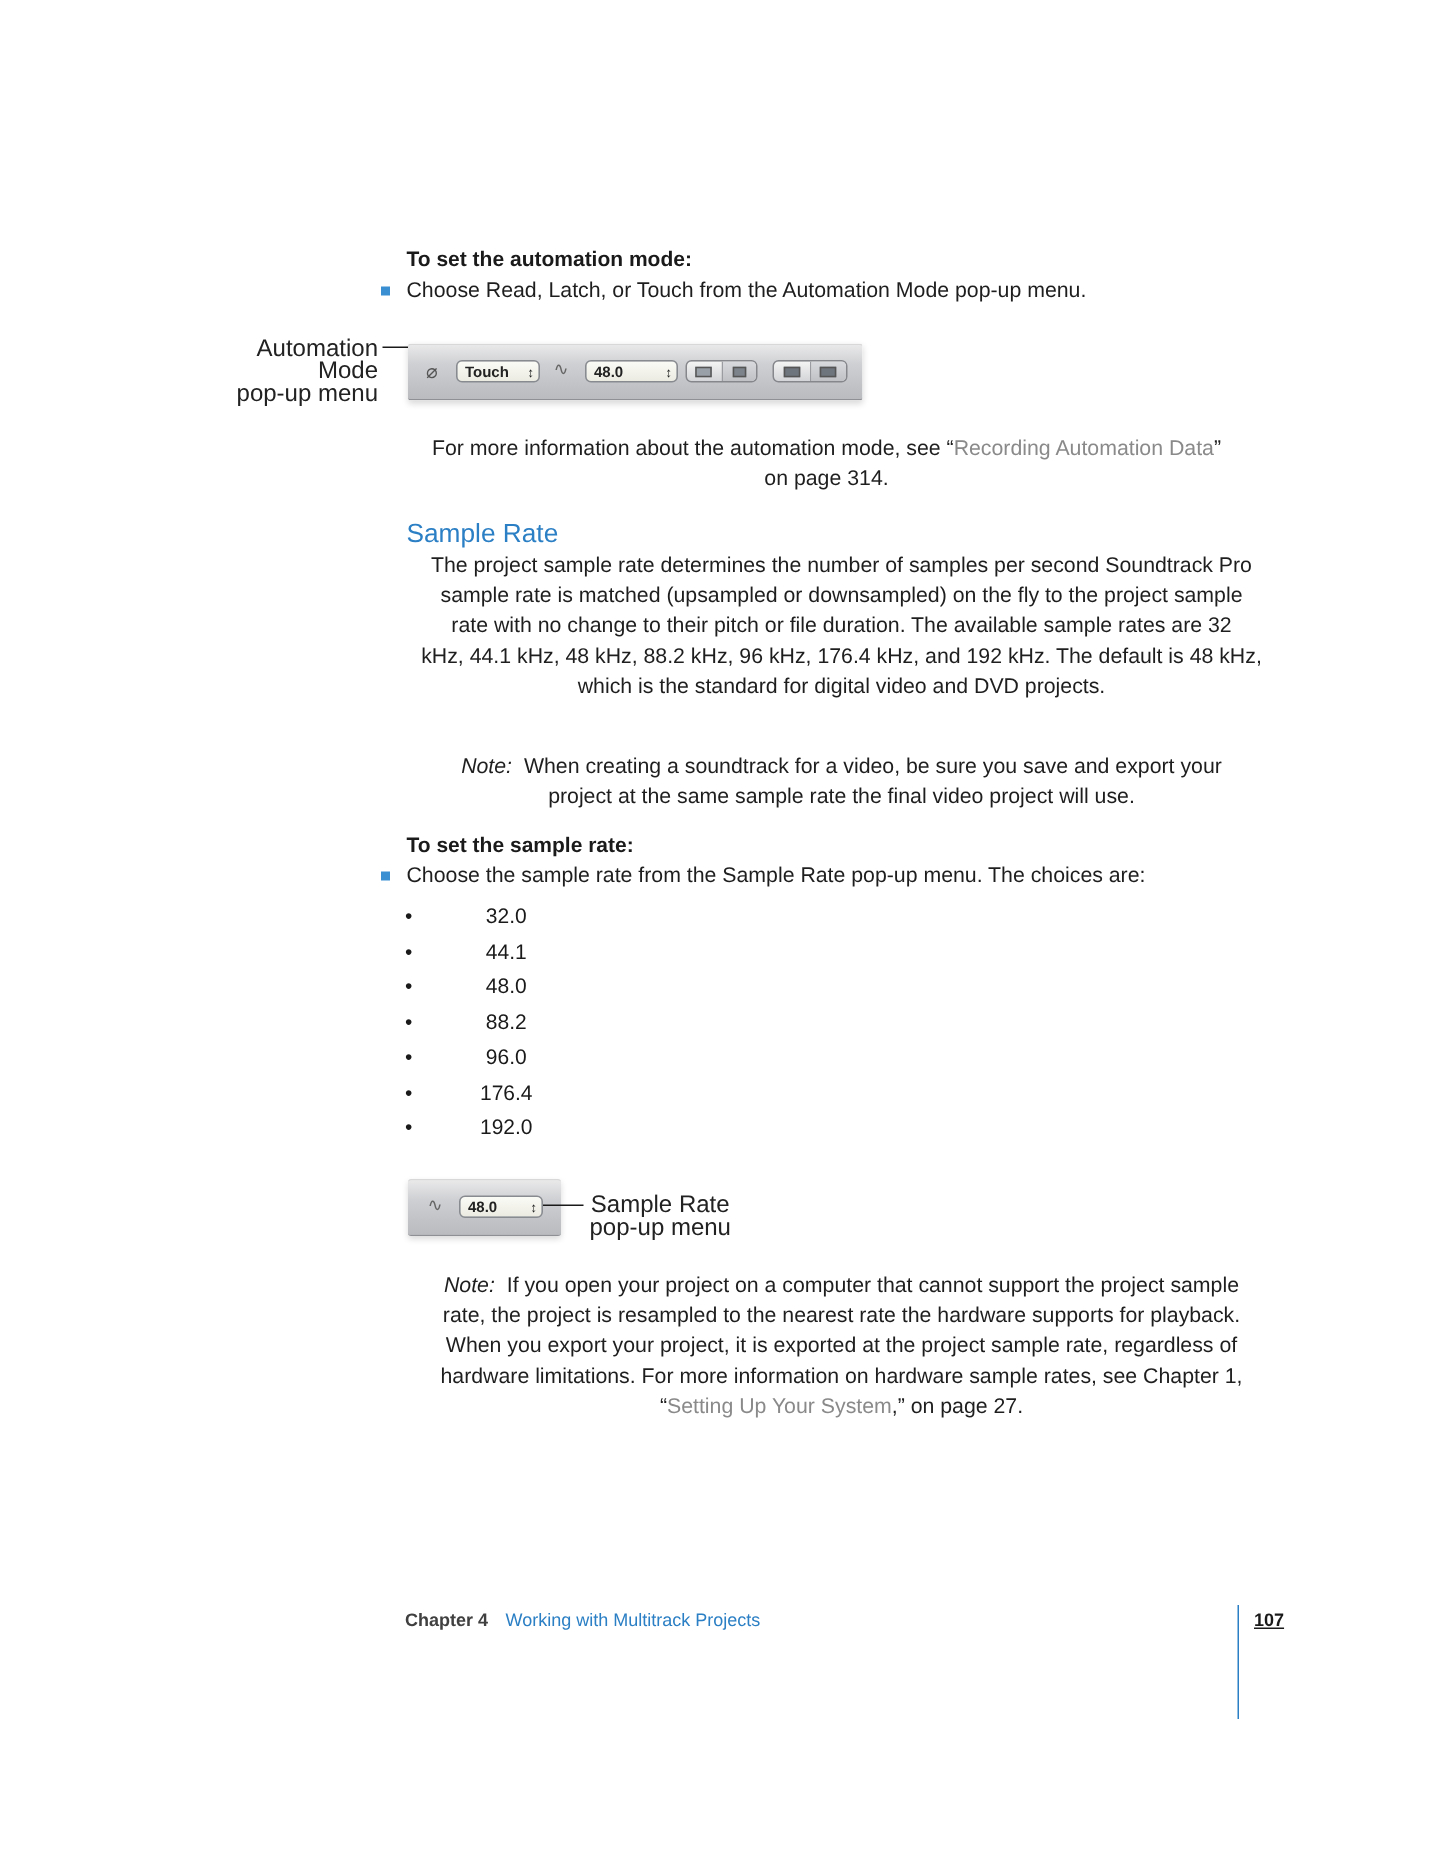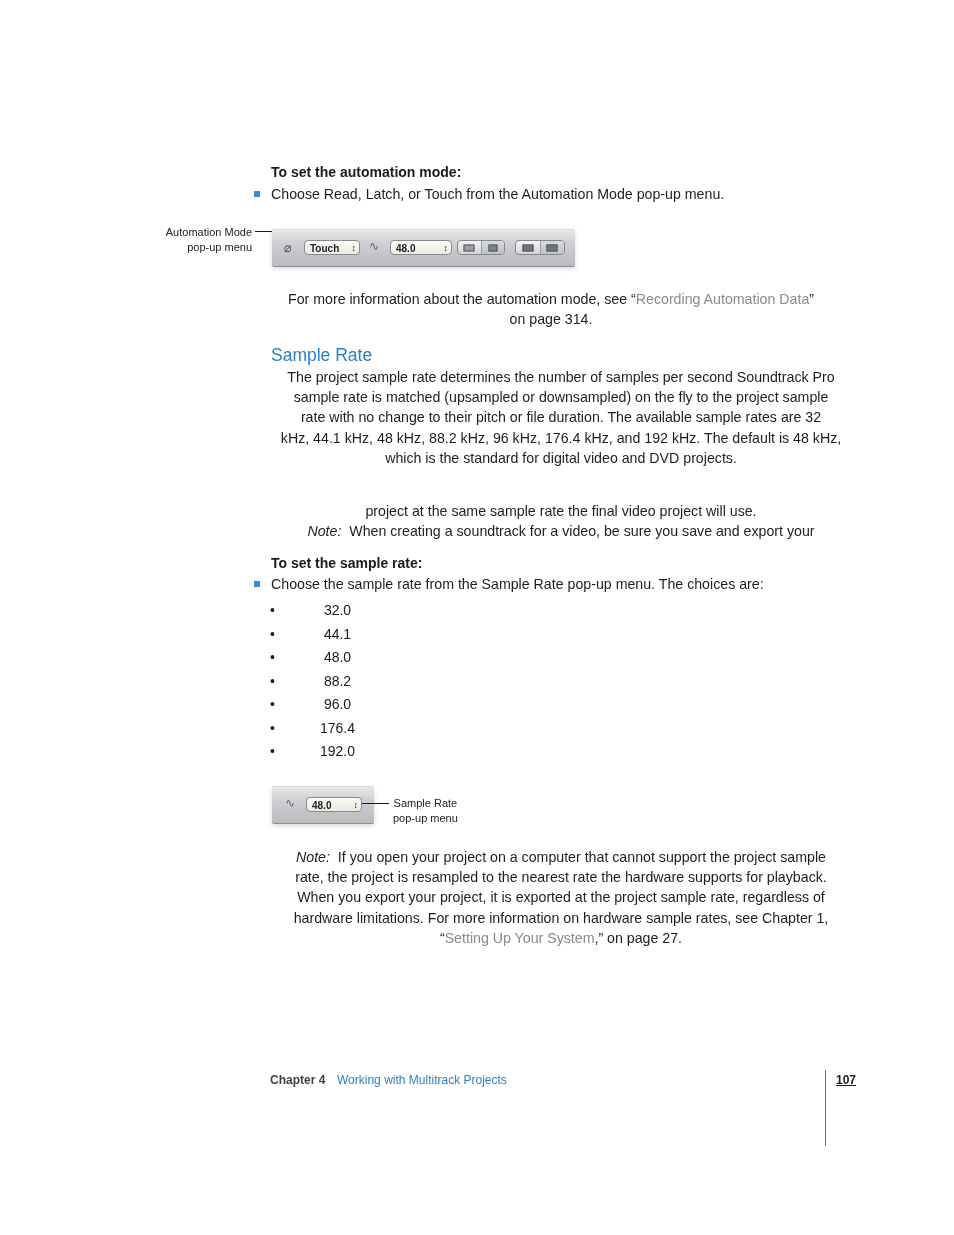--- a/index.html
+++ b/index.html
@@ -13,21 +13,21 @@
     .bold { font-weight: bold; font-size: 14px; }
     .link { color: #8a8a8a; }
     .blue { color: #2b7fc4; }
     .bullet-sq {
       position: absolute; width: 6px; height: 6px; background: #3a8fd3;
     }
     .h2 { font-size: 17.5px; color: #2b7fc4; font-weight: normal; }
     .note-label { font-style: italic; }
     .list-item { font-size: 14px; line-height: 20px; }
     .list-item .dot { position: absolute; left: 0; top: 0; }
-    .callout { font-size: 11px; line-height: 15px; color: #222; }
+    .callout { font-size: 16px; line-height: 15px; color: #222; }
     .leader { position: absolute; background: #1a1a1a; }
 
     
     .toolbar {
       position: absolute;
       background: linear-gradient(#e9e9ea 0%, #cfd0d3 35%, #c2c4c8 70%, #b9bbbf 100%);
       border-top: 1px solid #d8d8d8;
       border-bottom: 1px solid #8e9095;
       box-shadow: 0 2px 4px rgba(0,0,0,0.15);
       border-radius: 2px;
@@ -110,22 +110,22 @@
 
 <div class="abs body-text" style="left:271px; top:367px; width:580px;">
   <div>The project sample rate determines the number of samples per second Soundtrack Pro</div>
   <div>sample rate is matched (upsampled or downsampled) on the fly to the project sample</div>
   <div>rate with no change to their pitch or file duration. The available sample rates are 32</div>
   <div>kHz, 44.1 kHz, 48 kHz, 88.2 kHz, 96 kHz, 176.4 kHz, and 192 kHz. The default is 48 kHz,</div>
   <div>which is the standard for digital video and DVD projects.</div>
 </div>
 
 <div class="abs body-text" style="left:271px; top:501px; width:580px;">
+  <div><span class="note-label">Note:</span>&nbsp; <span>When creating a soundtrack for a video, be sure you save and export your</span></div>
   <div>project at the same sample rate the final video project will use.</div>
-  <div><span class="note-label">Note:</span>&nbsp; <span>When creating a soundtrack for a video, be sure you save and export your</span></div>
 </div>
 
 <div class="abs bold" style="left:271px; top:555px;">To set the sample rate:</div>
 <span class="bullet-sq" style="left:254px; top:581px;"></span>
 <div class="abs body-text" style="left:271px; top:574px;">Choose the sample rate from the Sample Rate pop-up menu. The choices are:</div>
 
 <div class="abs" style="left:270px; top:600px; width:120px;">
   <div class="list-item" style="position:relative; height:23.5px; padding-left:15px;"><span class="dot">•</span><span>32.0</span></div>
   <div class="list-item" style="position:relative; height:23.5px; padding-left:15px;"><span class="dot">•</span><span>44.1</span></div>
   <div class="list-item" style="position:relative; height:23.5px; padding-left:15px;"><span class="dot">•</span><span>48.0</span></div>

